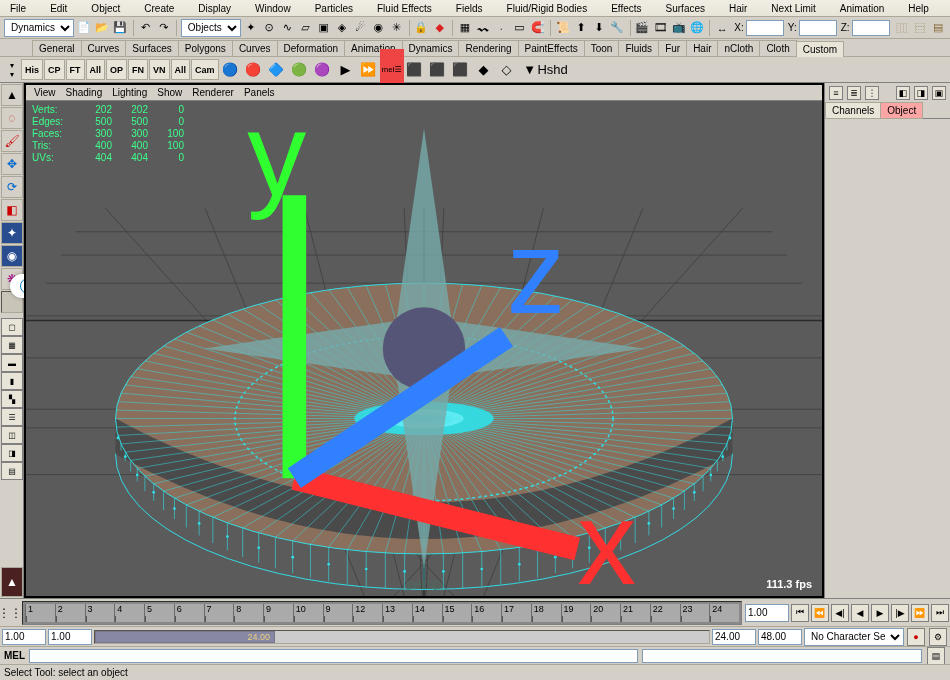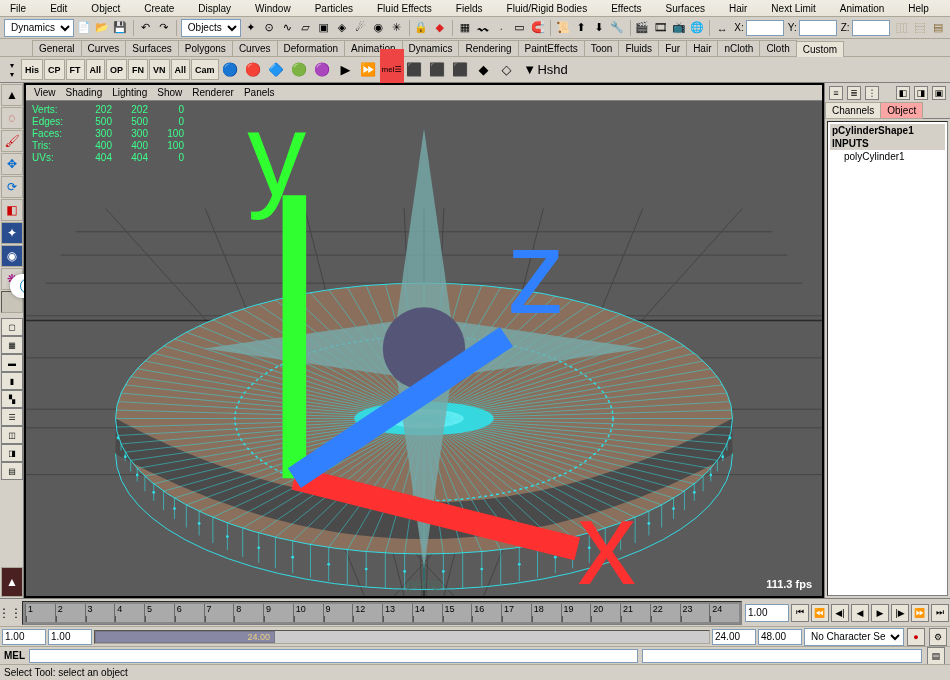--- a/index.html
+++ b/index.html
@@ -512,25 +512,20 @@
       <span class="rp-ico">⋮</span>
       <span style="flex:1"></span>
       <span class="rp-ico">◧</span>
       <span class="rp-ico">◨</span>
       <span class="rp-ico">▣</span>
     </div>
     <div class="rp-tabs" id="rptabs">
         <div class="rp-tab active">Channels</div>
         <div class="rp-tab">Object</div>
       </div>
-    <div class="rp-body">
-      <div class="hdr">pCylinderShape1</div>
-      <div class="hdr">INPUTS</div>
-      <div class="indent">polyCylinder1</div>
-    </div>
   </div>
 </div>
 
 <div class="timeline-area">
   <div class="tl-handle">⋮⋮</div>
   <div class="tl-ruler">
       <div class="tl-ruler-inner" id="ruler">
         <div class="tl-tick">1</div>
         <div class="tl-tick">2</div>
         <div class="tl-tick">3</div>

